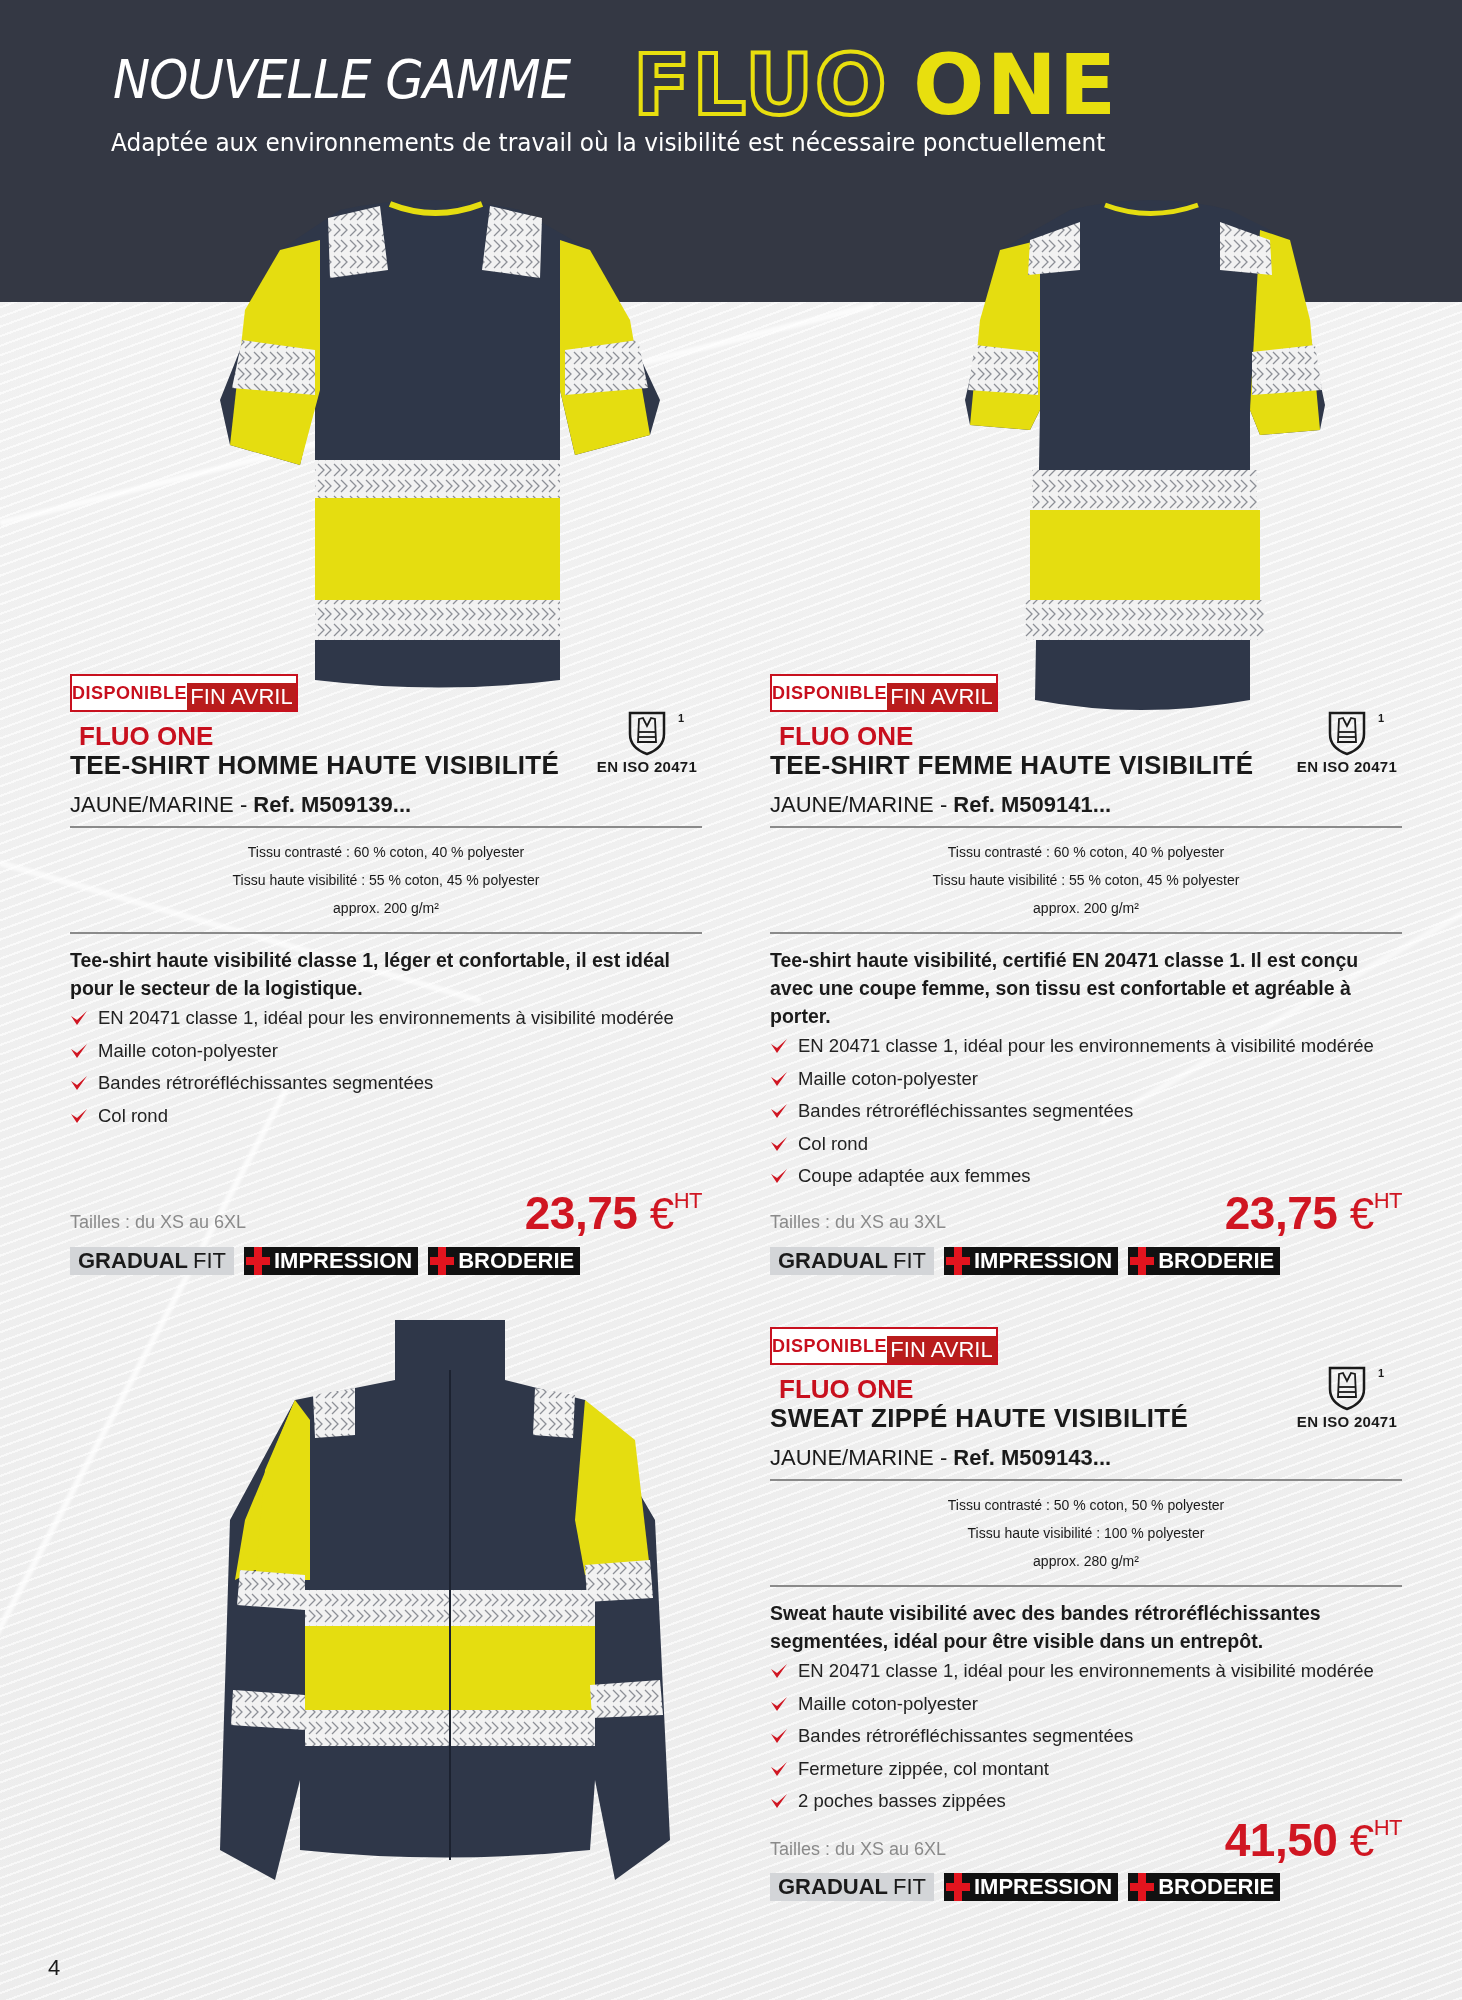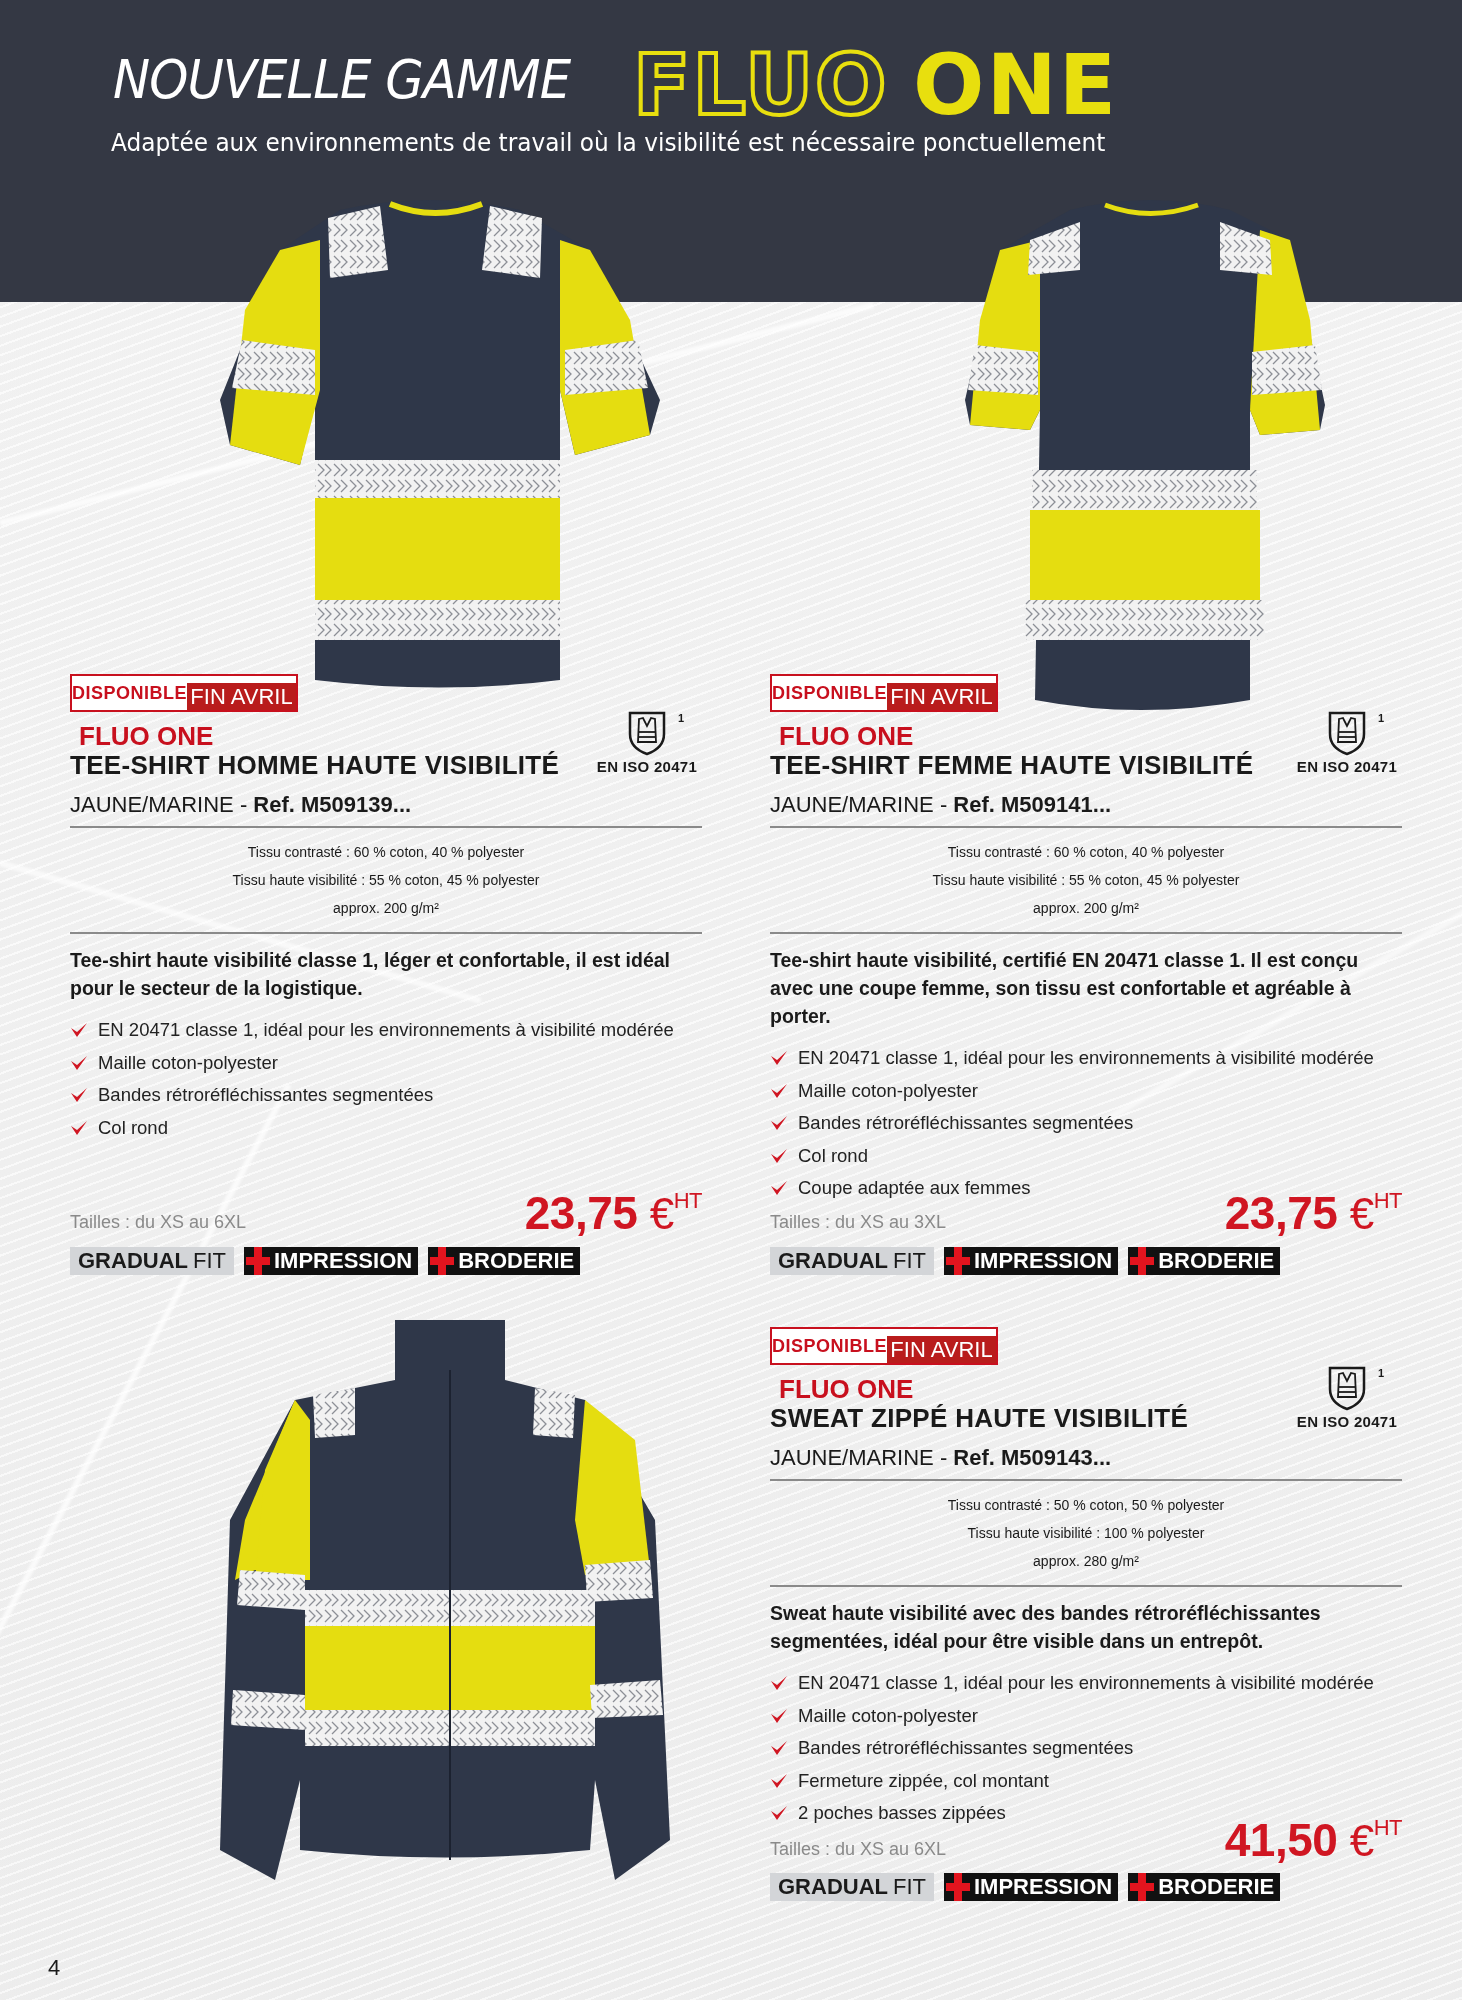--- a/index.html
+++ b/index.html
@@ -85,21 +85,21 @@
   .p-ref .color { font-weight: 400; }
   .p-ref .sep { font-weight: 400; }
   .p-ref .ref { font-weight: 700; }
   .p-specs {
     text-align: center; font-size: 14px; line-height: 28px; padding: 10px 0 10px;
     border-bottom: 2px solid #8a8a8a;
   }
   .p-desc {
     margin-top: 12px; font-weight: 700; font-size: 19.5px; line-height: 28px;
   }
-  .p-bullets { list-style: none; margin-top: 12px; }
+  .p-bullets { list-style: none; }
   .p-bullets li {
     display: flex; align-items: center; font-size: 18.5px; line-height: 32.5px; color: #222;
   }
   .check {
     display: inline-block; width: 18px; height: 18px; margin-right: 10px; flex: 0 0 auto;
   }
   .p-sizes { position: absolute; left: 0; font-size: 18px; color: #8a8a8a; }
   .p-price {
     position: absolute; right: 0; color: #d01622; font-weight: 700; font-size: 46px;
     letter-spacing: -0.5px; white-space: nowrap;

